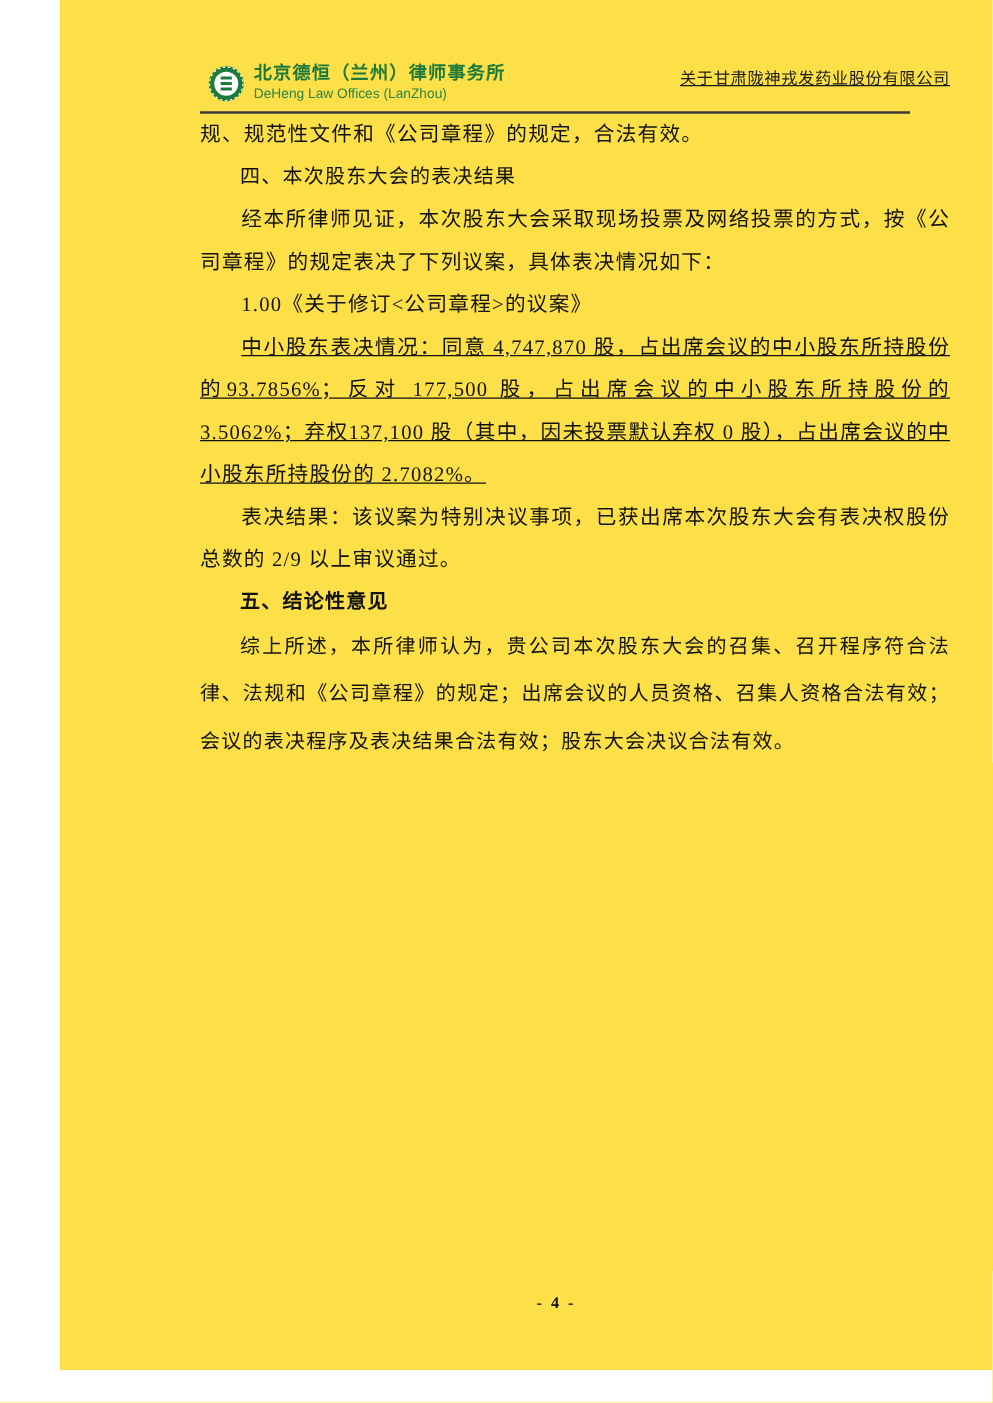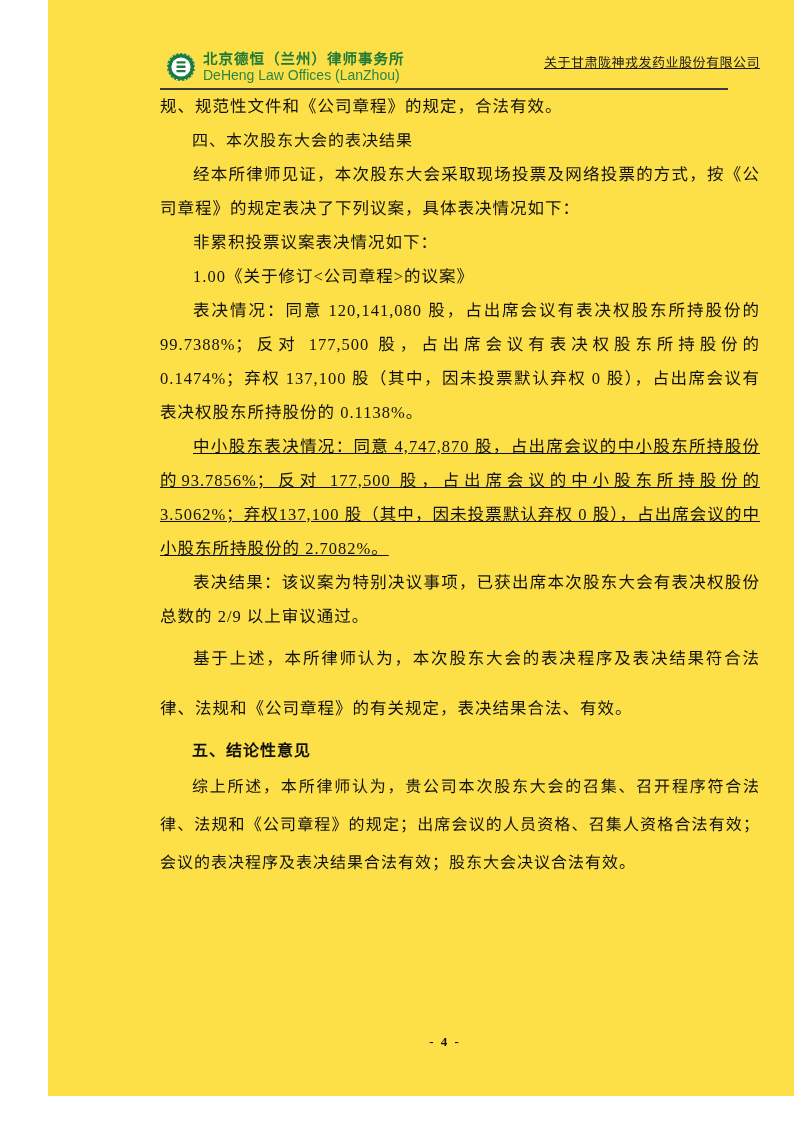--- a/index.html
+++ b/index.html
@@ -40,21 +40,21 @@
     font-family: "Liberation Sans", "DejaVu Sans", sans-serif;
   }
   .firm-cn {
     font-size: 14.5px;
     font-weight: 700;
     letter-spacing: 1px;
     color: #1e7a3a;
     line-height: 19px;
   }
   .firm-en {
-    font-size: 14px;
+    font-size: 11px;
     color: #2a8547;
     line-height: 13px;
   }
   .doc-titles {
     text-align: left;
     font-size: 13px;
     letter-spacing: 0.5px;
     color: #1a1a1a;
     text-decoration: underline;
   }
@@ -133,25 +133,22 @@
         <div class="doc-title-1">关于甘肃陇神戎发药业股份有限公司</div>
       </div>
     </div>
     <div class="header-rule"></div>
   </div>
 
   <div class="body-text">
     <p class="p-cont">规、规范性文件和《公司章程》的规定，合法有效。</p>
     <p class="h-section indent">四、本次股东大会的表决结果</p>
     <p class="p-intro indent">经本所律师见证，本次股东大会采取现场投票及网络投票的方式，按《公司章程》的规定表决了下列议案，具体表决情况如下：</p>
-    <p class="p-sub indent">非累积投票议案表决情况如下：</p>
     <p class="p-item indent">1.00《关于修订&lt;公司章程&gt;的议案》</p>
-    <p class="p-vote1 indent">表决情况：同意 120,141,080 股，占出席会议有表决权股东所持股份的99.7388%；反对 177,500 股，占出席会议有表决权股东所持股份的 0.1474%；弃权 137,100 股（其中，因未投票默认弃权 0 股），占出席会议有表决权股东所持股份的 0.1138%。</p>
     <p class="p-vote2 indent">中小股东表决情况：同意 4,747,870 股，占出席会议的中小股东所持股份的93.7856%；反对 177,500 股，占出席会议的中小股东所持股份的 3.5062%；弃权137,100 股（其中，因未投票默认弃权 0 股），占出席会议的中小股东所持股份的 2.7082%。</p>
     <p class="p-result indent">表决结果：该议案为特别决议事项，已获出席本次股东大会有表决权股份总数的 2/9 以上审议通过。</p>
-    <p class="p-based indent">基于上述，本所律师认为，本次股东大会的表决程序及表决结果符合法律、法规和《公司章程》的有关规定，表决结果合法、有效。</p>
     <p class="h-section2 indent">五、结论性意见</p>
     <p class="p-concl indent">综上所述，本所律师认为，贵公司本次股东大会的召集、召开程序符合法律、法规和《公司章程》的规定；出席会议的人员资格、召集人资格合法有效；会议的表决程序及表决结果合法有效；股东大会决议合法有效。</p>
   </div>
 
   <div class="footer">- 4 -</div>
 
 </div>
 
 </body></html>

